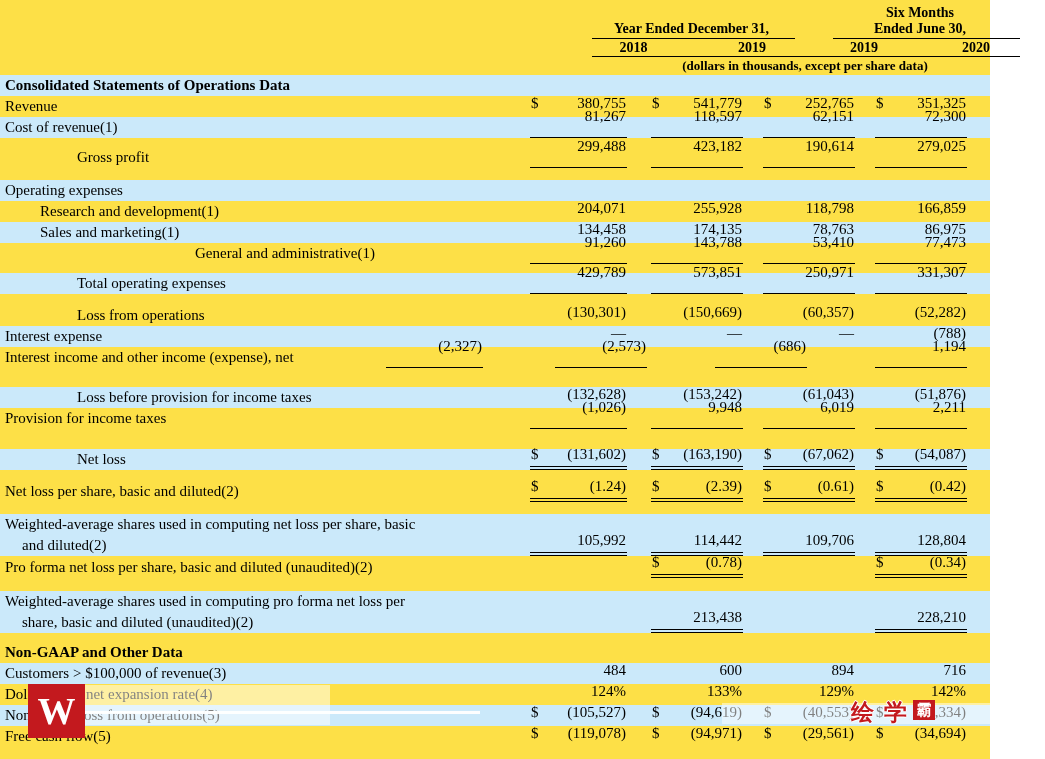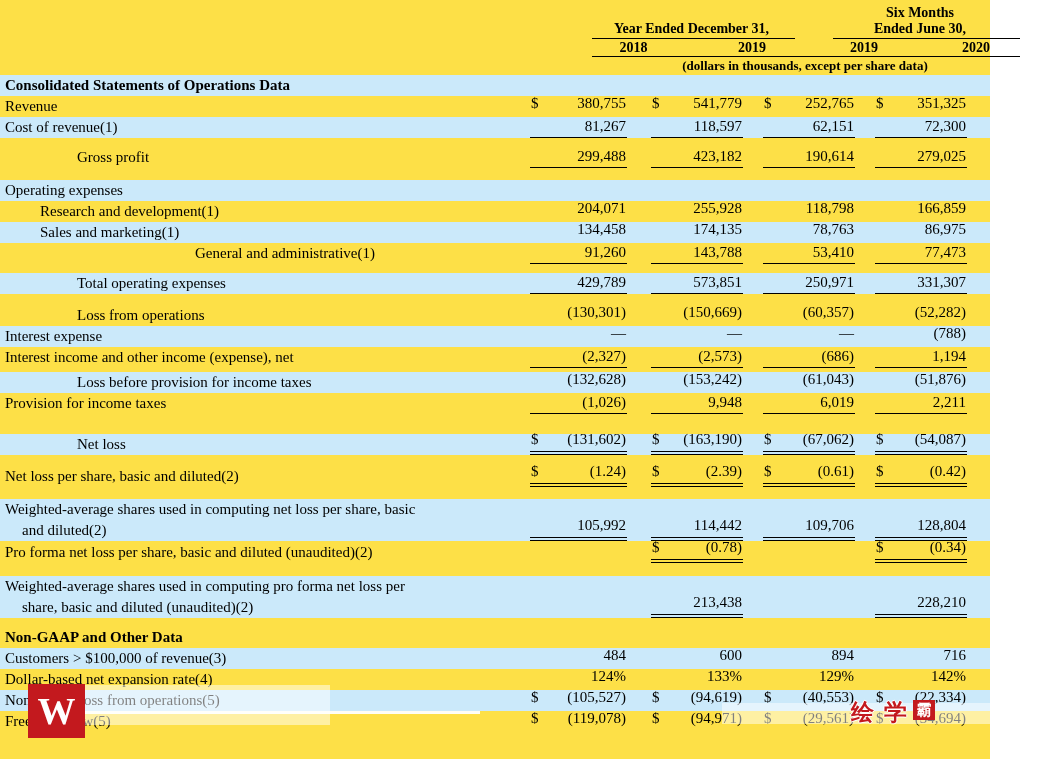--- a/index.html
+++ b/index.html
@@ -30,21 +30,21 @@
   .bold{font-weight:bold;}
   .cell{
     box-sizing:border-box;width:92px;height:21px;
     display:flex;justify-content:space-between;align-items:flex-end;
     padding:0 1px 3px 1px;white-space:nowrap;
   }
   .c1{width:97px;}
   .c2{margin-left:24px;}
   .c3{margin-left:20px;}
   .c4{margin-left:20px;}
-  .rs .cell:not(.empty){border-bottom:1px solid #000;padding-bottom:0;}
+  .rs .cell:not(.empty){border-bottom:1px solid #000;padding-bottom:10px;}
   .rd .cell:not(.empty){border-bottom:4px double #000;padding-bottom:1px;}
   .num{white-space:nowrap;}
 
   
   .wm-fade{position:absolute;background:rgba(255,255,255,0.5);pointer-events:none;}
   .wm-fade-a{left:85px;top:685px;width:245px;height:40px;}
   .wm-fade-b{left:722px;top:703px;width:288px;height:21px;}
   .wm-strike{position:absolute;left:85px;top:711px;width:395px;height:3px;background:rgba(255,255,255,0.95);}
   .wm-logo{
     position:absolute;left:28px;top:684px;width:57px;height:54px;
@@ -281,21 +281,21 @@
         </div>
         <div class="cell c3">
           <span class="dol"></span>
           <span class="num">—</span>
         </div>
         <div class="cell c4">
           <span class="dol"></span>
           <span class="num">(788)</span>
         </div>
       </div>
-      <div class="row rs" style="margin-bottom: 4px;">
+      <div class="row rs" style="margin-bottom: 19px; gap: 48px;">
         <div class="lbl">
           <div>Interest income and other income (expense), net</div>
         </div>
         <div class="cell c1">
           <span class="dol"></span>
           <span class="num">(2,327)</span>
         </div>
         <div class="cell c2">
           <span class="dol"></span>
           <span class="num">(2,573)</span>

